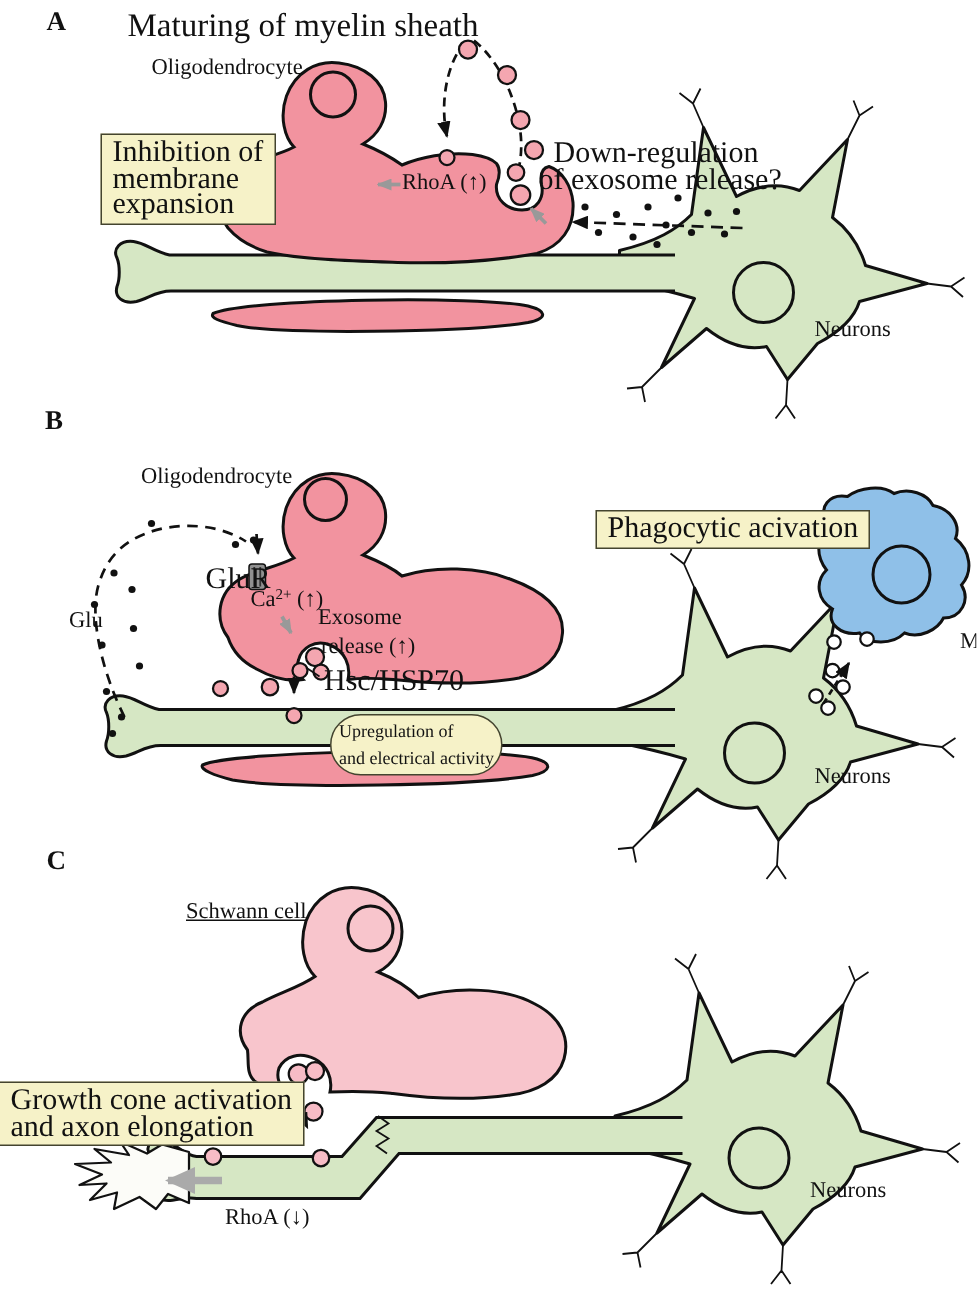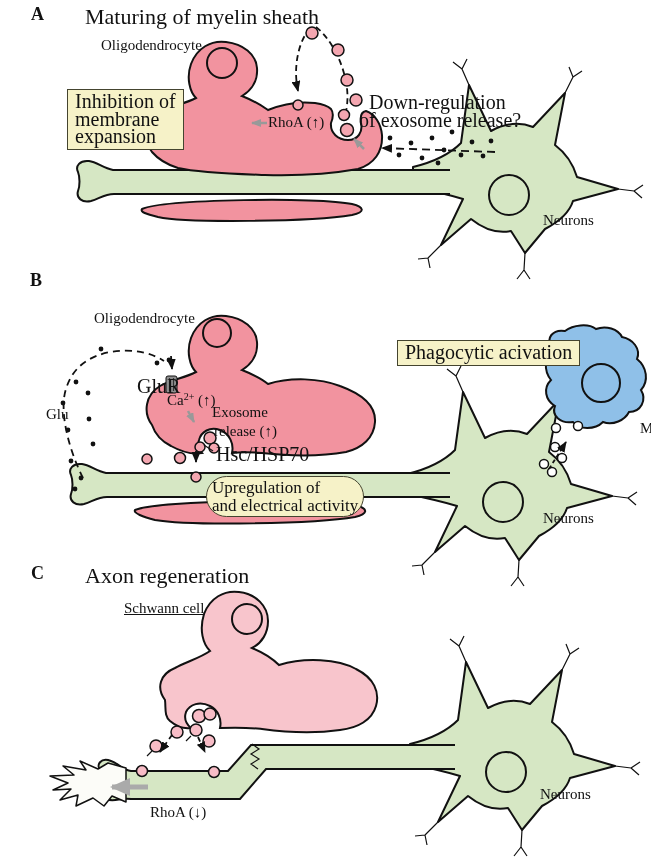--- a/index.html
+++ b/index.html
@@ -206,26 +206,29 @@
 <div class="lbl" style="left:94px;top:310px;">Oligodendrocyte</div>
 <div class="lbl" style="left:46px;top:406px;">Glu</div>
 <div class="lbl sm" style="left:137px;top:375px;">GluR</div>
 <div class="lbl" style="left:167px;top:392px;"><span>Ca</span><span class="sup">2+</span><span> (↑)</span></div>
 <div class="lbl" style="left:212px;top:404px;font-family:Liberation Serif, serif;">Exosome</div>
 <div class="lbl" style="left:214px;top:423px;">release (↑)</div>
 <div class="lbl sm" style="left:216px;top:443px;">Hsc/HSP70</div>
 <div class="note" style="left:357px;top:340px;margin-left:40px;">
   <div>Phagocytic acivation</div>
 </div>
-<div class="note" style="left:206px;top:476px;padding:2px 5px;font-size:17px;border-radius:27px;">
+<div class="note" style="left:220px;top:476px;padding:2px 5px;font-size:12px;border-radius:27px;">
   <div>Upregulation of</div>
   <div>and electrical activity</div>
 </div>
 <div class="lbl" style="left:593px;top:420px;margin-left:47px;">Microglia</div>
 <div class="lbl" style="left:543px;top:510px;">Neurons</div>
 
 <div class="lbl letter" style="left:31px;top:563px;">C</div>
-<div class="lbl title" style="left:85px;top:563px;">Axon regeneration</div>
 <div class="lbl" style="left:124px;top:600px;text-decoration:underline;">Schwann cell</div>
+<div class="note" style="left:-1px;top:721px;">
+  <div>Growth cone activation</div>
+  <div>and axon elongation</div>
+</div>
 <div class="lbl" style="left:150px;top:804px;">RhoA (↓)</div>
 <div class="lbl" style="left:540px;top:786px;">Neurons</div>
 
 </div>
 
 </body></html>

